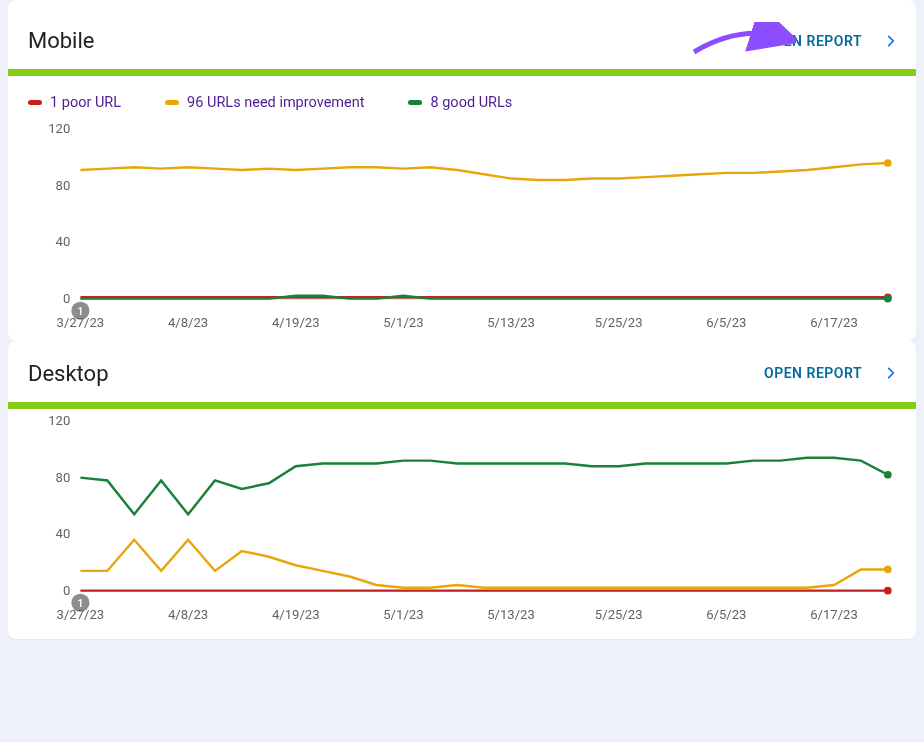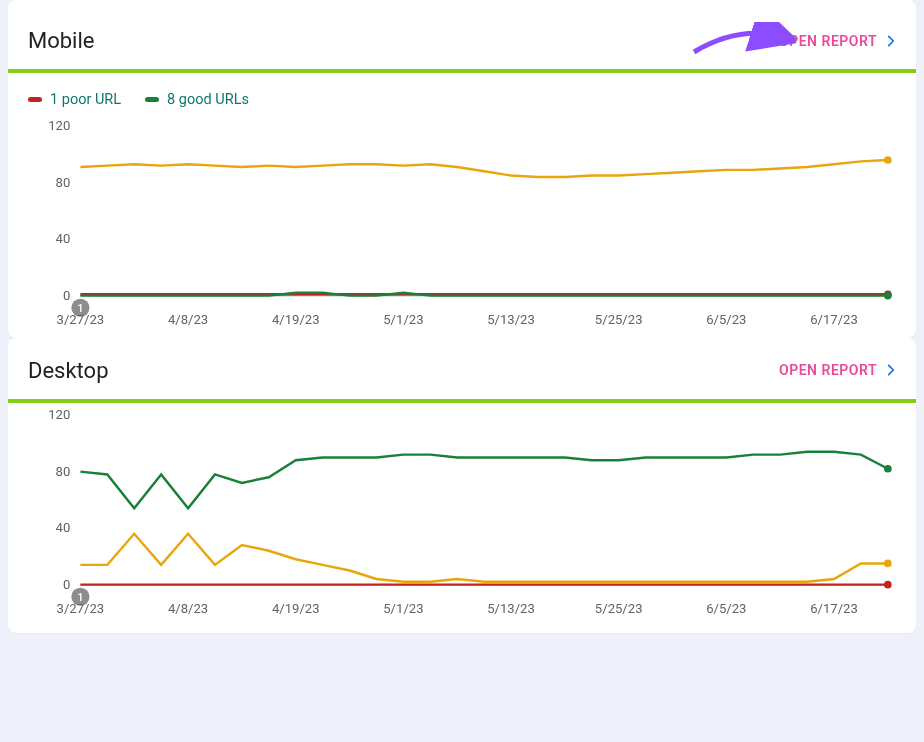--- a/index.html
+++ b/index.html
@@ -18,45 +18,45 @@
   }
   .card-top {
     margin: 0 8px 0 8px;
     padding: 8px 0;
   }
   .card-header {
     display: flex;
     align-items: center;
     justify-content: space-between;
     padding: 20px 18px 16px 20px;
-    border-bottom: 4px solid #84cc16;
+    border-bottom: 7px solid #84cc16;
   }
   .card-title {
     font-size: 22px;
     color: #222;
     font-weight: 400;
   }
   .open-report {
     display: inline-flex;
     align-items: center;
-    gap: 7px;
-    color: #ec4899;
+    gap: 22px;
+    color: #0369a1;
     font-weight: 600;
     font-size: 14px;
     letter-spacing: 0.5px;
     cursor: pointer;
     user-select: none;
   }
   .open-report svg { stroke: #1a73e8; }
   .legend {
     display: flex;
-    gap: 24px;
+    gap: 44px;
     padding: 18px 20px 6px 20px;
     font-size: 14.5px;
-    color: #0f766e;
+    color: #4c1d95;
   }
   .legend-item { display: flex; align-items: center; gap: 8px; }
   .swatch {
     width: 14px;
     height: 5px;
     border-radius: 3px;
     display: inline-block;
   }
   .chart-wrap {
     position: relative;
@@ -99,20 +99,24 @@
           <path d="M0,0 L10,5 L0,10 Z" fill="#8b4dff"></path>
         </marker>
       </defs>
       <path d="M8 30 Q 55 2 100 16" fill="none" stroke="#8b4dff" stroke-width="5" marker-end="url(#ah0)"></path>
     </svg></div>
       </div>
       <div class="legend">
         <div class="legend-item">
           <span class="swatch" style="background: rgb(197, 34, 31);"></span>
           <span>1 poor URL</span>
+        </div>
+        <div class="legend-item">
+          <span class="swatch" style="background: rgb(232, 166, 11);"></span>
+          <span>96 URLs need improvement</span>
         </div>
         <div class="legend-item">
           <span class="swatch" style="background: rgb(24, 128, 56);"></span>
           <span>8 good URLs</span>
         </div>
       </div>
       <div class="chart-wrap">
         <svg class="chart" viewBox="0 0 860 210">
           <text class="ylab" x="34" y="180">0</text>
           <text class="ylab" x="34" y="124">40</text>

